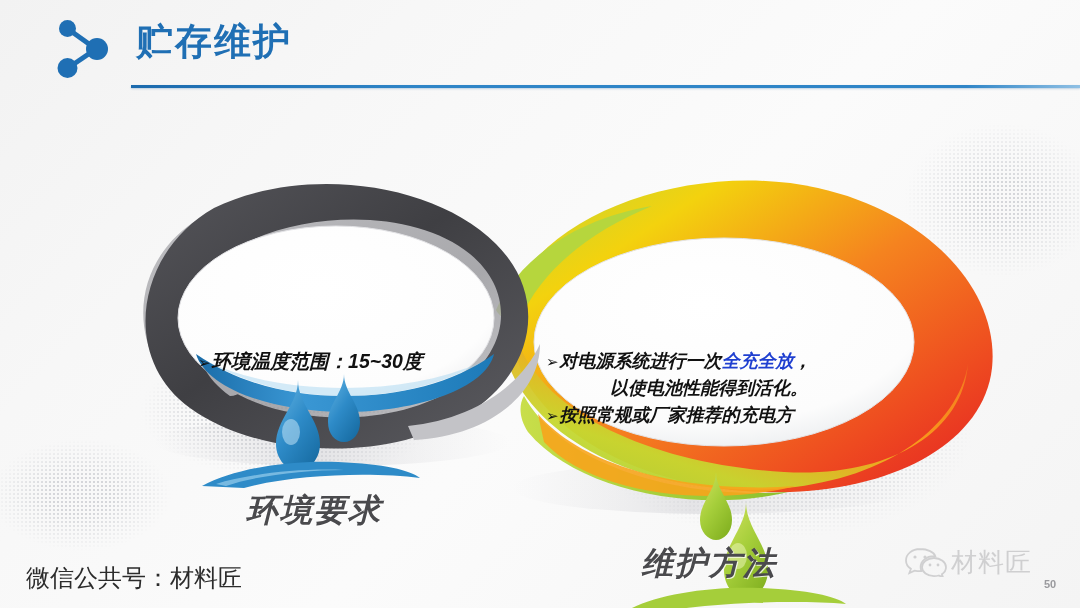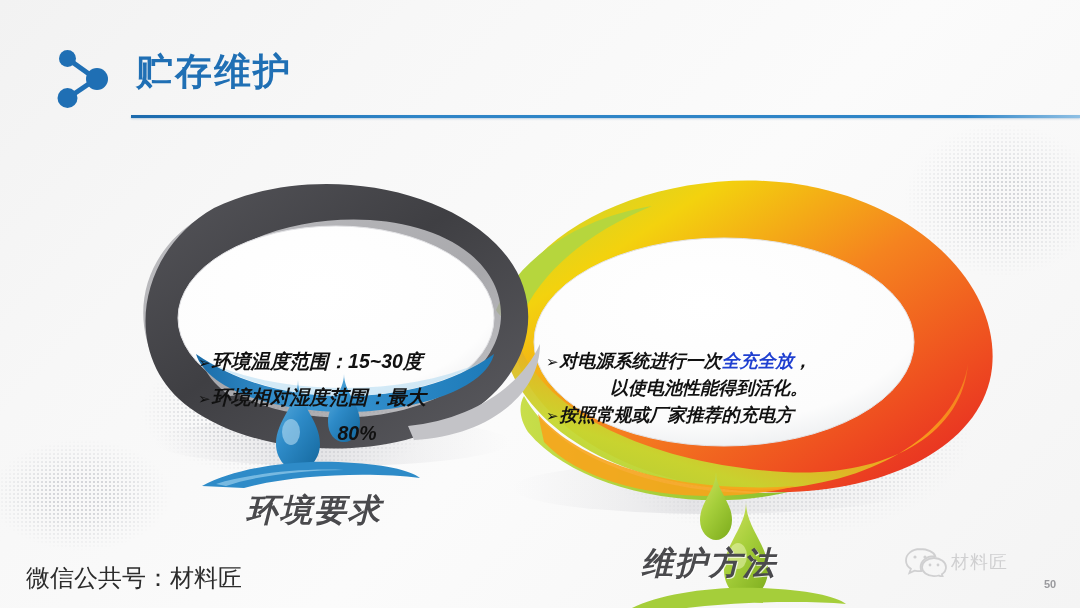--- a/index.html
+++ b/index.html
@@ -40,21 +40,21 @@
     -webkit-mask-image: radial-gradient(ellipse 130px 80px at 35% 50%, #000 25%, transparent 70%);
     mask-image: radial-gradient(ellipse 130px 80px at 35% 50%, #000 25%, transparent 70%);
   }
   #dots-d {
     left: 820px; top: 120px; width: 260px; height: 200px;
     -webkit-mask-image: radial-gradient(ellipse 140px 110px at 70% 40%, #000 20%, transparent 70%);
     mask-image: radial-gradient(ellipse 140px 110px at 70% 40%, #000 20%, transparent 70%);
   }
 
   
-  #header { position: absolute; left: 0; top: 0; width: 1080px; height: 96px; margin-top: 30px; }
+  #header { position: absolute; left: 0; top: 0; width: 1080px; height: 96px; }
   #node-icon { position: absolute; left: 48px; top: 16px; width: 74px; height: 64px; }
   #slide-title {
     position: absolute;
     left: 136px; top: 19px;
     font-size: 37px;
     font-weight: bold;
     color: #1f6fb4;
     letter-spacing: 2px;
     line-height: 46px;
     white-space: nowrap;
@@ -142,21 +142,21 @@
     left: 905px; top: 540px;
     width: 150px; height: 44px;
     opacity: 0.30;
     display: flex;
     align-items: center;
     gap: 4px;
     pointer-events: none;
   }
   #watermark .wm-text {
     font-family: "Liberation Serif", "DejaVu Serif", serif;
-    font-size: 18px;
+    font-size: 26px;
     color: #7a7a7e;
     letter-spacing: 1px;
     white-space: nowrap;
   }
 </style>
 </head>
 <body>
 
 <div id="slide">
 
@@ -337,24 +337,20 @@
           <path d="M202 390 C236 372, 290 364, 338 366 C384 368, 410 374, 420 382
                    C372 376, 296 378, 244 392 Z" fill="#2e8bc8"></path>
           <path d="M216 388 C248 378, 300 372, 344 374 C304 374, 254 380, 226 390 Z" fill="#a9d8f2" opacity="0.6"></path>
         </g>
       </g>
     </svg>
 
     <div class="callout-text" id="left-text">
       <div class="bullet-row">
         <span class="arrow-mark">➢</span><span>环境温度范围：15~30度</span>
-      </div>
-      <div class="bullet-row wrap">
-        <span class="arrow-mark">➢</span><span>环境相对湿度范围：最大</span>
-        <span class="tail">80%</span>
       </div>
     </div>
 
     <div class="callout-text" id="right-text">
       <div class="bullet-row">
         <span class="arrow-mark">➢</span><span>对电源系统进行一次</span><span class="hl-blue">全充全放</span><span>，</span>
         <span class="line2">以使电池性能得到活化。</span>
       </div>
       <div class="bullet-row">
         <span class="arrow-mark">➢</span><span>按照常规或厂家推荐的充电方</span>

